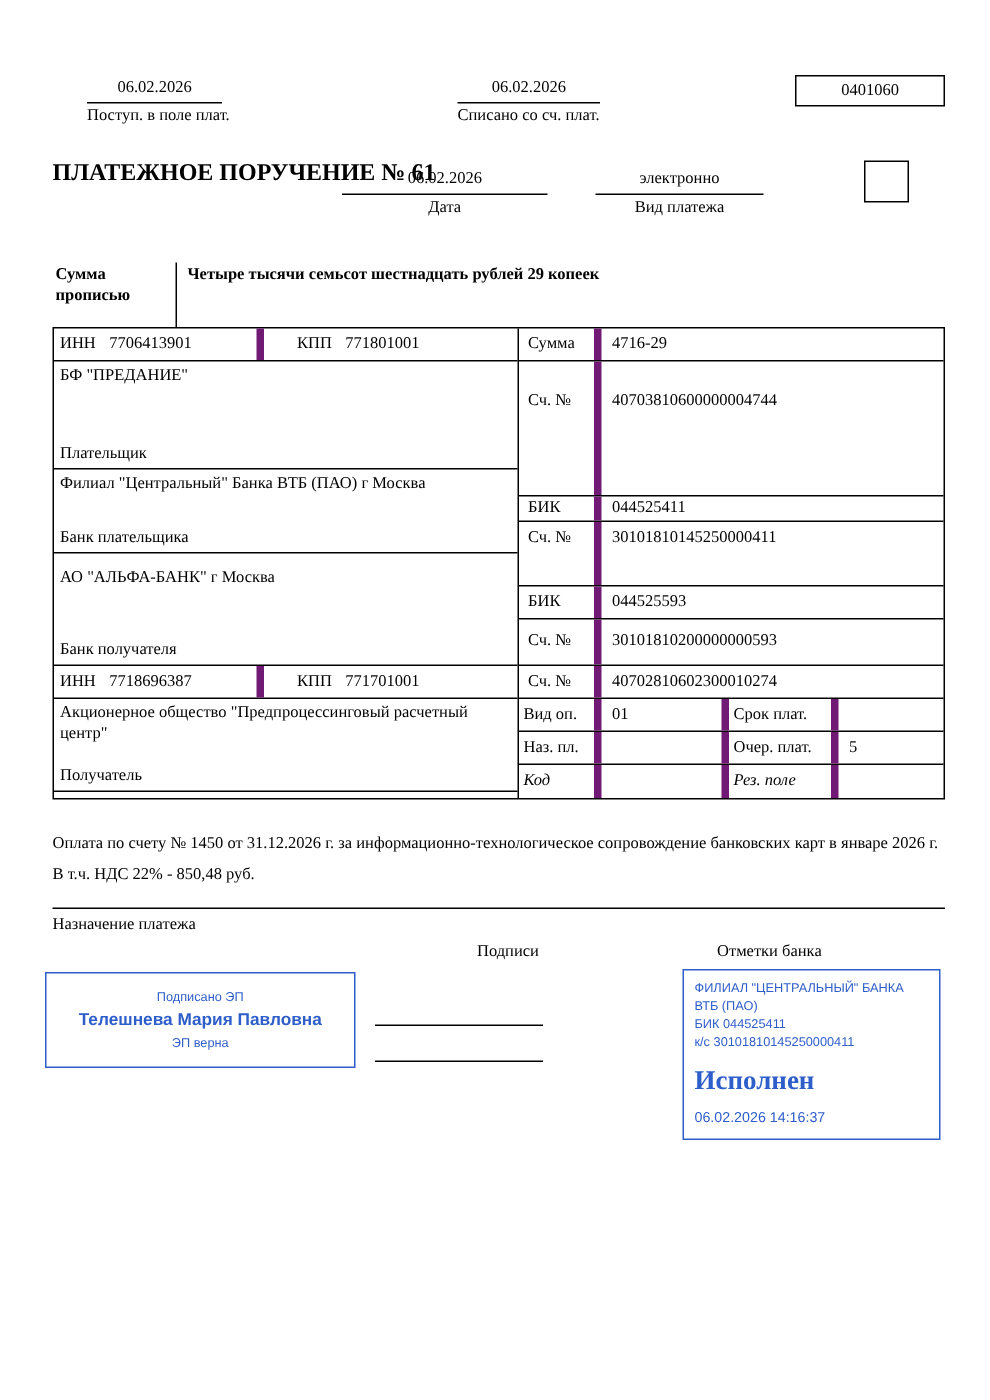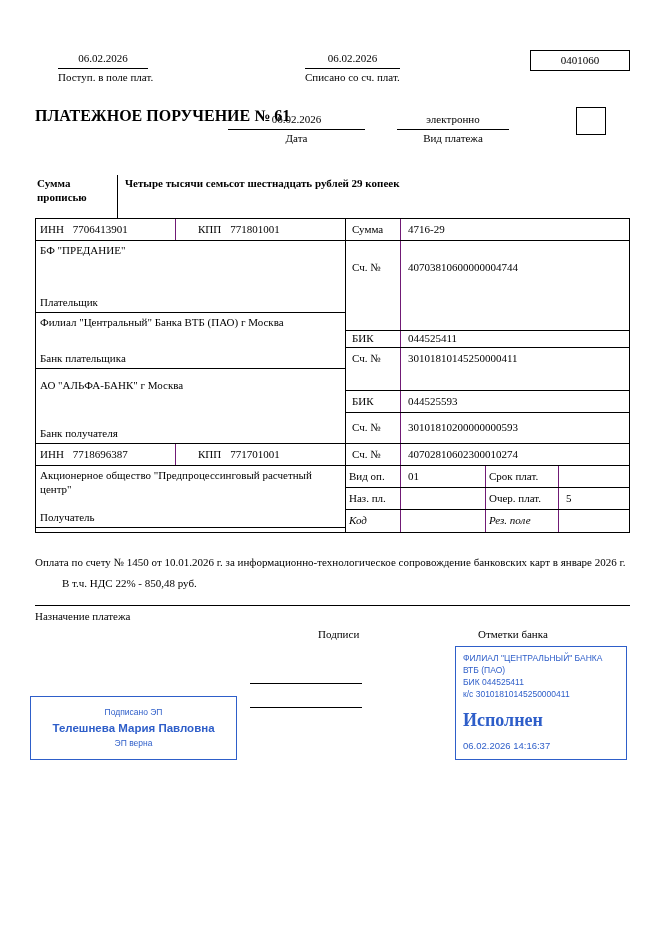--- a/index.html
+++ b/index.html
@@ -28,41 +28,41 @@
   .aw-value { flex:1; padding:2px 0 0 7px; }
 
   
   .ptable { display:flex; width:595px; border:1px solid #000; }
   .pt-left { width:310px; border-right:1px solid #000; }
   .pt-right { flex:1; }
   .prow { display:flex; border-bottom:1px solid #000; }
   .prow.noline { border-bottom:none;font-style:italic; }
   .cell { display:flex; align-items:center; overflow:hidden; white-space:nowrap; }
   .cell.top { align-items:flex-start; }
-  .br { border-right:1px solid #701a75; }
+  .br { border-right:5px solid #701a75; }
   .namecell { display:flex; flex-direction:column; justify-content:space-between;
     border-bottom:1px solid #000; padding:3px 5px 2px 4px; overflow:hidden; }
   .w140{width:140px} .w55{width:55px} .w85{width:85px} .w73{width:73px}
   .h22{height:22px} .h17{height:17px} .h31{height:31px} .h43{height:43px} .h90{height:90px}
   .nh72{height:72px} .nh56{height:56px} .nh75{height:75px; padding-top:10px;} .nh62{height:62px}
   .pl3{padding-left:3px} .pl4{padding-left:4px} .pl6{padding-left:6px}
   .pl7{padding-left:7px} .pl22{padding-left:22px}
   .pt20{padding-top:20px} .pt4{padding-top:4px}
   .gap{margin-right:9px}
 
   
   .purpose { width:595px; }
   .purpose-body { min-height:50px; border-bottom:1px solid #000; padding-bottom:8px; }
-  .purpose-vat { margin-top:7px;margin-left:27px; }
+  .purpose-vat { margin-top:7px; }
   .purpose-label { padding-top:4px; }
 
   
   .stamp { color:#2e5ec9; border:1px solid #2e5ec9; font-family:"Liberation Sans", sans-serif; }
   .esign { width:207px; height:64px; display:flex; flex-direction:column;
-    align-items:center; justify-content:center; gap:3px; text-align:center;margin-top:48px; }
+    align-items:center; justify-content:center; gap:3px; text-align:center; }
   .esign .s1, .esign .s3 { font-size:8.5px; }
   .esign .s2 { font-size:11.5px; font-weight:bold; }
   .bankstamp { width:172px; min-height:114px; padding:6px 7px; font-size:8.5px; line-height:1.4; }
   .bankstamp .status { font-size:18px; font-weight:bold; margin-top:7px;font-family:Liberation Serif, serif; }
   .bankstamp .dt { font-size:9.5px; margin-top:6px; }
   .sigline { border-bottom:1px solid #000; }
 </style>
 </head>
 <body>
 
@@ -179,21 +179,21 @@
       <div class="cell w55 br pl3">Код</div>
       <div class="cell w85 br pl7"></div>
       <div class="cell w73 br pl3">Рез. поле</div>
       <div class="cell pl7"></div>
     </div>
   </div>
 </div>
 
 <div class="abs purpose" style="left:35px;top:556px">
   <div class="purpose-body">
-    <div>Оплата по счету № 1450 от 10.01.2026 г. за информационно-технологическое сопровождение банковских карт в январе 2026 г.</div>
+    <div>Оплата по счету № 1450 от 31.12.2026 г. за информационно-технологическое сопровождение банковских карт в январе 2026 г.</div>
     <div class="purpose-vat">В т.ч. НДС 22% - 850,48 руб.</div>
   </div>
   <div class="purpose-label">Назначение платежа</div>
 </div>
 
 <div class="abs" style="left:318px;top:628px">Подписи</div>
 <div class="abs" style="left:478px;top:628px">Отметки банка</div>
 
 <div class="abs stamp esign" style="left:30px;top:648px">
   <div class="s1">Подписано ЭП</div>

